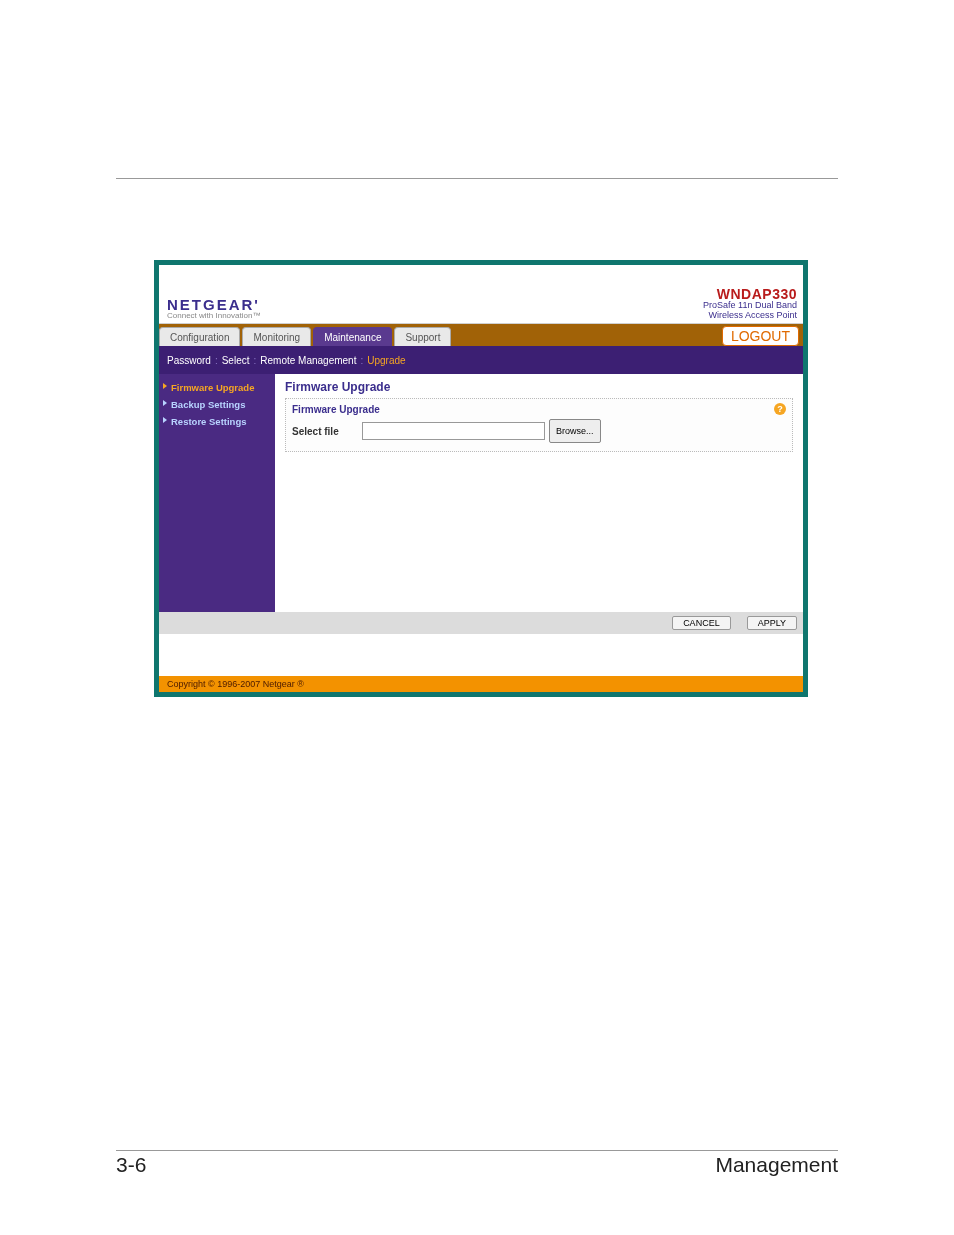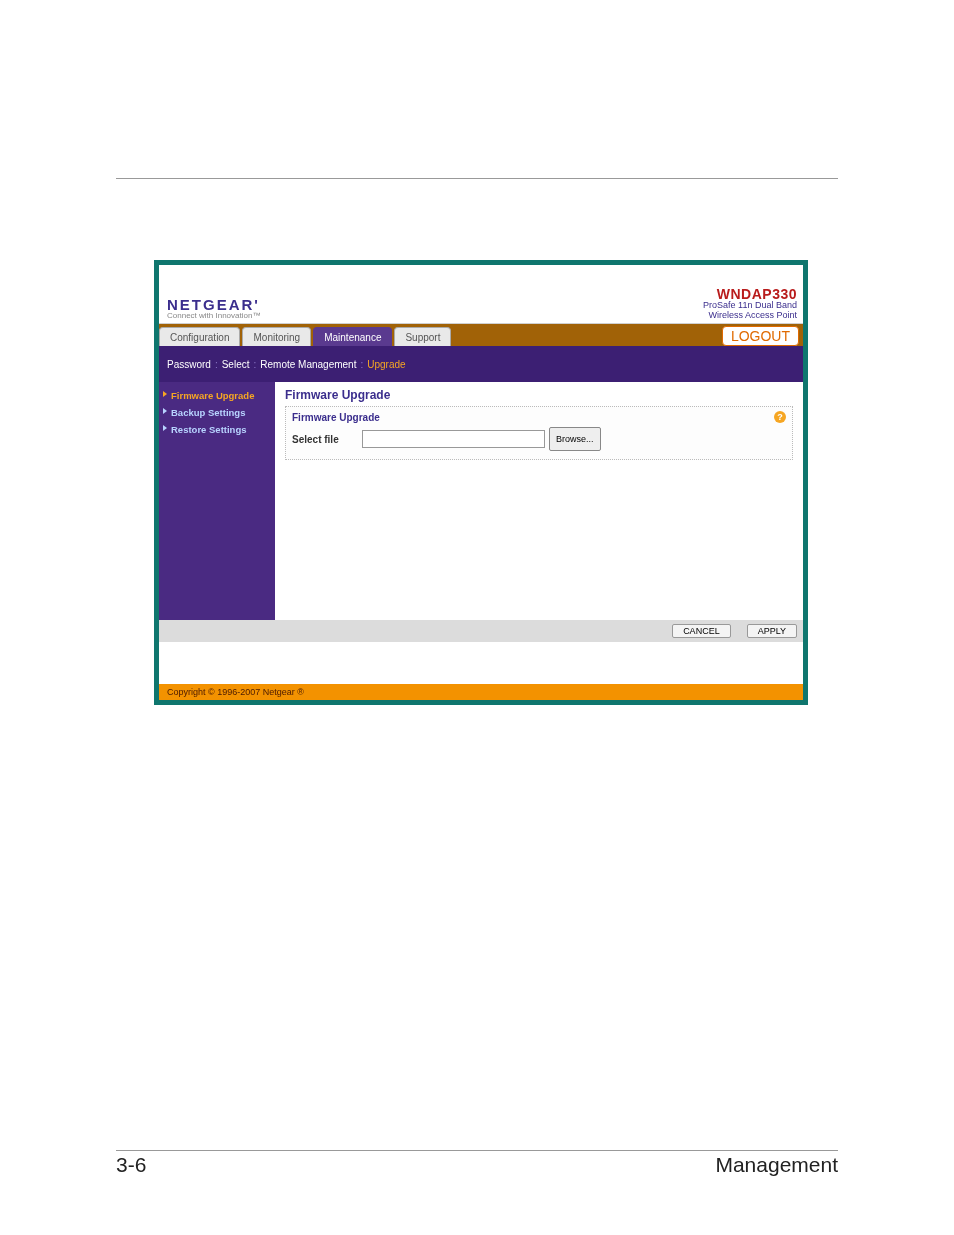--- a/index.html
+++ b/index.html
@@ -92,21 +92,21 @@
     border-radius: 4px;
     cursor: pointer;
   }
 
   .subnav {
     background: #3c1f73;
     color: #fff;
     font-size: 10px;
     display: flex;
     align-items: center;
-    height: 36px;
+    height: 28px;
     padding-left: 8px;
   }
   .subnav span { margin-right: 4px; }
   .subnav .sep { color: #8b77c6; }
   .subnav .active { color: #f6a623; }
   .subnav span.link { cursor: pointer; }
 
   .body-area {
     display: flex;
     background: #fff;

